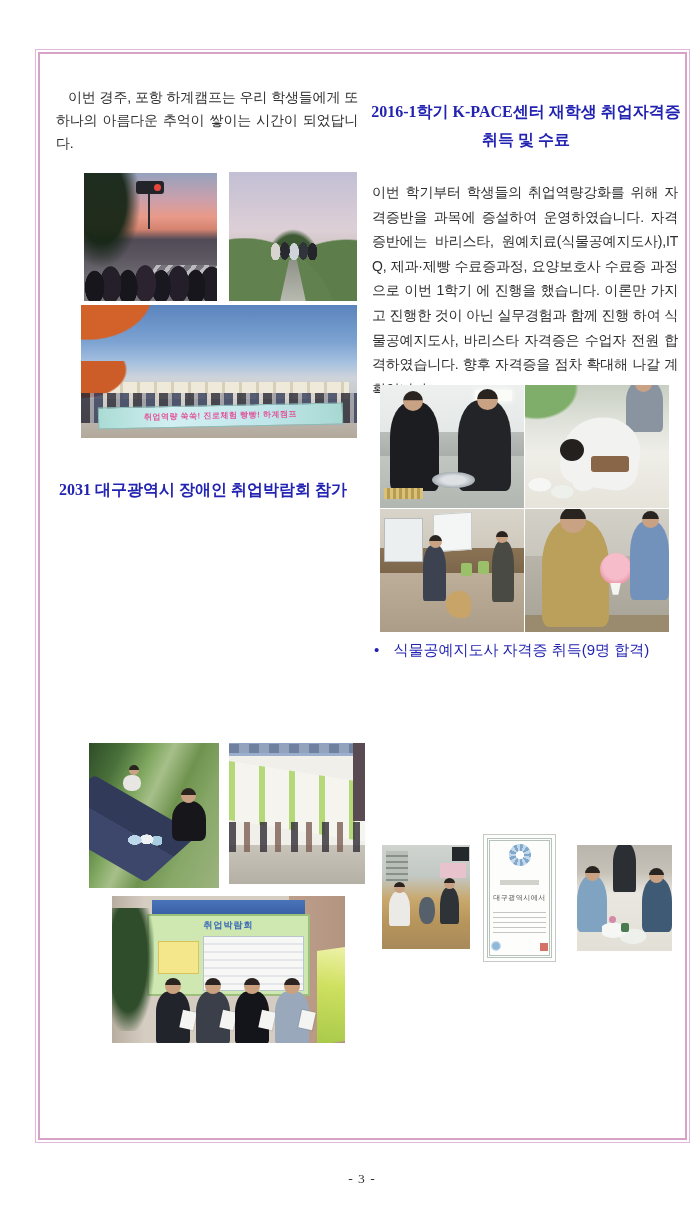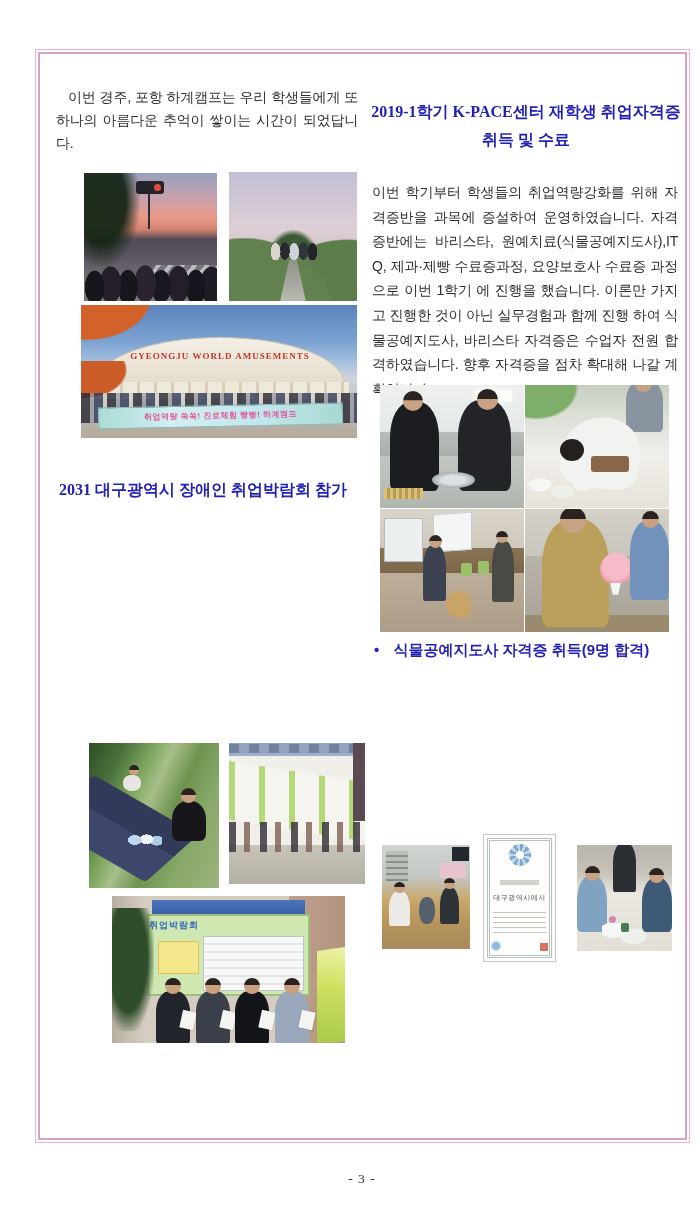--- a/index.html
+++ b/index.html
@@ -94,21 +94,21 @@
     background:repeating-linear-gradient(90deg,#b5d878 0 6px,#f6f4ee 6px 30px);}
   #ph-booths .curtain{right:0;top:0;width:9%;height:55%;background:#5a4a52;}
   #ph-booths .people{left:0;bottom:23%;width:100%;height:21%;background:
     repeating-linear-gradient(90deg,rgba(60,55,62,.85) 0 7px,transparent 7px 15px,rgba(125,95,85,.8) 15px 21px,transparent 21px 31px);}
 
   #ph-fairboard{left:100px;top:896px;width:233px;height:147px;
     background:linear-gradient(90deg,#b8aea0 0%,#d6cdc2 14%,#d6cdc2 76%,#bd9f8b 76%,#b39480 100%);}
   #ph-fairboard .blue-bar{left:17%;top:3%;width:66%;height:9%;
     background:linear-gradient(180deg,#4a74ba,#3a5fa6);}
   #ph-fairboard .board{left:15%;top:12%;width:70%;height:56%;background:#cfe8b2;border:2px solid #9cc07c;box-sizing:border-box;}
-  #ph-fairboard .board-title{position:absolute;left:0;top:3px;width:100%;text-align:left;
+  #ph-fairboard .board-title{position:absolute;left:0;top:3px;width:100%;text-align:center;
     color:#3a6ab8;font-weight:bold;font-size:9px;letter-spacing:1px;}
   #ph-fairboard .chart{position:absolute;left:34%;top:26%;width:62%;height:68%;border:1px solid #b8c4ce;
     background:repeating-linear-gradient(180deg,#f7f7f5 0 6px,#e4e6ea 6px 8px);}
   #ph-fairboard .memo{position:absolute;left:6%;top:32%;width:24%;height:40%;background:#f4e68a;border:1px solid #d8c45a;}
   #ph-fairboard .tree{left:-2%;top:8%;width:20%;height:84%;
     background:radial-gradient(ellipse at 45% 40%,#2f4d2a 52%,transparent 75%);}
   #ph-fairboard .banner-y{right:0;top:36%;width:12%;height:64%;transform:skewY(-8deg);
     background:linear-gradient(195deg,#eef2a8 0%,#cfe060 40%,#a8c94a 100%);}
   .fig{position:absolute;bottom:0;width:34px;height:52px;border-radius:40% 40% 6% 6%;background:#22242c;}
   .fig .paper{position:absolute;right:-5px;top:20px;width:14px;height:18px;background:#f4f4f2;
@@ -229,23 +229,20 @@
     <div class="ph-el crosswalk"></div>
     <div class="ph-el crowd"></div>
   </div>
 
   <div class="photo" id="ph-mounds">
     <div class="ph-el path"></div>
     <div class="ph-el hikers"></div>
   </div>
 
   <div class="photo" id="ph-eworld">
-    <div class="ph-el arch">
-      <span class="arch-text">GYEONGJU WORLD AMUSEMENTS</span>
-    </div>
     <div class="ph-el fence"></div>
     <div class="ph-el umbrella1"></div>
     <div class="ph-el umbrella2"></div>
     <div class="ph-el crowd"></div>
     <div class="ph-el banner">
       <span class="banner-text">취업역량 쑥쑥! 진로체험 빵빵! 하계캠프</span>
     </div>
   </div>
 
   <h2 class="heading" style="left:35px;top:467px;width:312px;font-size:16px;">2031 대구광역시 장애인 취업박람회 참가</h2>
@@ -287,21 +284,21 @@
     <div class="fig" style="left:53%;background:#14151a;">
         <span class="fhead"></span>
         <span class="paper"></span>
       </div>
     <div class="fig" style="left:70%;background:#9aa8bc;">
         <span class="fhead"></span>
         <span class="paper"></span>
       </div>
   </div>
 
-  <h2 class="heading" style="left:358px;top:85px;width:312px;font-size:16px;line-height:28px;height:56px;"><span>2019-1학기 K-PACE센터 재학생 취업자격증</span><br>
+  <h2 class="heading" style="left:358px;top:85px;width:312px;font-size:16px;line-height:28px;height:56px;"><span>2016-1학기 K-PACE센터 재학생 취업자격증</span><br>
       <span>취득 및 수료</span></h2>
 
   <p class="body-text" style="left:360px;top:166px;width:306px;height:218px;line-height:24.6px;">이번 학기부터 학생들의 취업역량강화를 위해 자격증반을 과목에 증설하여 운영하였습니다. 자격증반에는 바리스타, 원예치료(식물공예지도사),ITQ, 제과·제빵 수료증과정, 요양보호사 수료증 과정으로 이번 1학기 에 진행을 했습니다. 이론만 가지고 진행한 것이 아닌 실무경험과 함께 진행 하여 식물공예지도사, 바리스타 자격증은 수업자 전원 합격하였습니다. 향후 자격증을 점차 확대해 나갈 계획입니다.</p>
 
   <div id="grid">
     <div class="cell photo" id="cell-tl">
       <div class="ph-el light"></div>
       <div class="ph-el stuL"></div>
       <span class="p-head ph-el stuLh"></span>
       <div class="ph-el stuR"></div>
@@ -331,21 +328,21 @@
     <div class="cell photo" id="cell-br">
       <div class="ph-el man"></div>
       <span class="p-head ph-el manh"></span>
       <div class="ph-el flower"></div>
       <div class="ph-el cup"></div>
       <div class="ph-el man2"></div>
       <span class="p-head ph-el man2h"></span>
     </div>
   </div>
 
-  <div style="position:absolute;left:362px;top:641px;width:304px;font-weight:bold;color:#2323b2;font-size:15px;">
+  <div style="position:absolute;left:362px;top:641px;width:304px;font-weight:normal;color:#2323b2;font-size:15px;">
     <span>•</span>
     <span style="margin-left:10px;">식물공예지도사 자격증 취득(9명 합격)</span>
   </div>
 
 
   <div class="photo" id="ph-lounge">
     <div class="ph-el tv"></div>
     <div class="ph-el sign"></div>
     <div class="ph-el shelf"></div>
     <div class="ph-el s1"></div>

